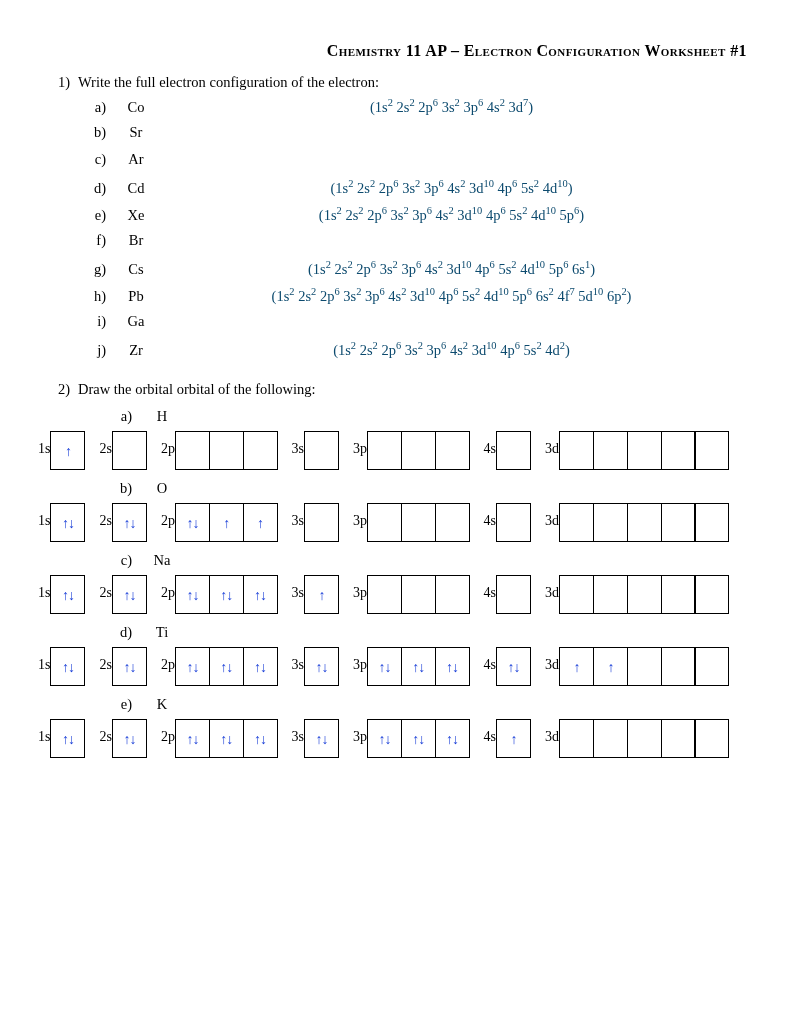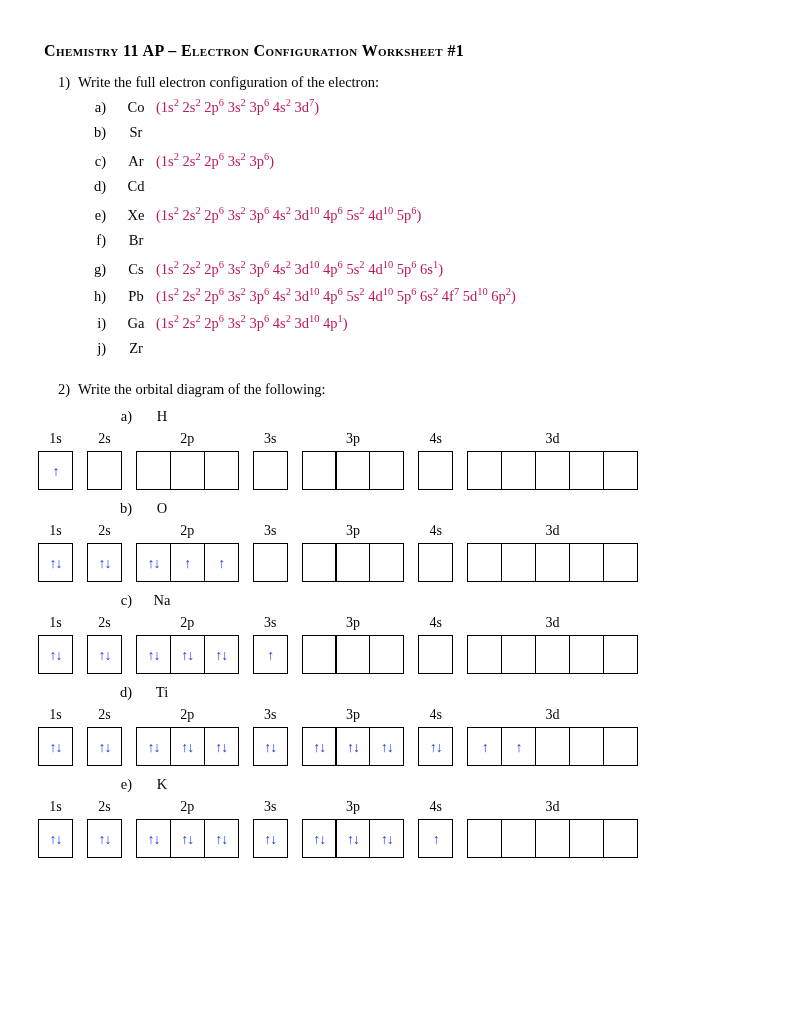--- a/index.html
+++ b/index.html
@@ -6,42 +6,42 @@
     font-family: "Times New Roman", Times, serif;
     font-size: 14.5px;
     color: #000;
     background: #fff;
     margin: 0;
     padding: 42px 44px 30px 44px;
     width: 791px;
     box-sizing: border-box;
   }
   .title {
-    text-align: left;
+    text-align: right;
     font-weight: bold;
     font-size: 16px;
     font-variant: small-caps;
     letter-spacing: 0.4px;
     margin-bottom: 14px;
   }
   .q-row { display: flex; margin-bottom: 6px; }
   .q-num { width: 26px; flex: none; text-align: right; padding-right: 8px; }
   .q-text { flex: 1; }
   .sub-list { margin-left: 38px; margin-top: 6px; margin-bottom: 14px; }
   .sub-row { display: flex; align-items: baseline; height: 27px; }
   .sub-let { width: 24px; text-align: right; padding-right: 6px; flex: none; }
   .sub-elem { width: 40px; flex: none; padding-left: 4px; text-align: center; }
-  .sub-ans { flex: 1; text-align: left; color: #be185d; }
+  .sub-ans { flex: 1; text-align: center; color: #0c4a6e; }
   .sub-ans sup { font-size: 0.72em; }
 
   .diagram-el { margin: 10px 0 6px 64px; display: flex; }
 
   .diagram-wrap { margin-bottom: 10px; }
   .diagram-row { display: flex; align-items: flex-start; gap: 14px; margin-left: -6px; }
-  .orb-group { display: flex; flex-direction: column; align-items: center; }
+  .orb-group { display: flex; align-items: center; }
   .orb-label { font-size: 14px; margin-bottom: 4px; height: 16px; }
   .boxes { display: flex; }
   .box {
     width: 35px; height: 39px;
     border: 1.2px solid #000;
     display: flex; align-items: center; justify-content: center;
     box-sizing: border-box;
     margin-left: -1.2px;
   }
   .box:first-child { margin-left: 0; }
@@ -63,25 +63,25 @@
       <div class="sub-elem">Co</div>
       <div class="sub-ans">(1s<sup>2</sup> 2s<sup>2</sup> 2p<sup>6</sup> 3s<sup>2</sup> 3p<sup>6</sup> 4s<sup>2</sup> 3d<sup>7</sup>)</div>
     </div>
     <div class="sub-row">
       <div class="sub-let">b)</div>
       <div class="sub-elem">Sr</div>
     </div>
     <div class="sub-row">
       <div class="sub-let">c)</div>
       <div class="sub-elem">Ar</div>
-      <div class="sub-ans">(1s<sup>2</sup> 2s<sup>2</sup> 2p<sup>6</sup> 3s<sup>2</sup> 3p<sup>6</sup>)</div>
     </div>
     <div class="sub-row">
       <div class="sub-let">d)</div>
       <div class="sub-elem">Cd</div>
+      <div class="sub-ans">(1s<sup>2</sup> 2s<sup>2</sup> 2p<sup>6</sup> 3s<sup>2</sup> 3p<sup>6</sup> 4s<sup>2</sup> 3d<sup>10</sup> 4p<sup>6</sup> 5s<sup>2</sup> 4d<sup>10</sup>)</div>
     </div>
     <div class="sub-row">
       <div class="sub-let">e)</div>
       <div class="sub-elem">Xe</div>
       <div class="sub-ans">(1s<sup>2</sup> 2s<sup>2</sup> 2p<sup>6</sup> 3s<sup>2</sup> 3p<sup>6</sup> 4s<sup>2</sup> 3d<sup>10</sup> 4p<sup>6</sup> 5s<sup>2</sup> 4d<sup>10</sup> 5p<sup>6</sup>)</div>
     </div>
     <div class="sub-row">
       <div class="sub-let">f)</div>
       <div class="sub-elem">Br</div>
     </div>
@@ -91,31 +91,31 @@
       <div class="sub-ans">(1s<sup>2</sup> 2s<sup>2</sup> 2p<sup>6</sup> 3s<sup>2</sup> 3p<sup>6</sup> 4s<sup>2</sup> 3d<sup>10</sup> 4p<sup>6</sup> 5s<sup>2</sup> 4d<sup>10</sup> 5p<sup>6</sup> 6s<sup>1</sup>)</div>
     </div>
     <div class="sub-row">
       <div class="sub-let">h)</div>
       <div class="sub-elem">Pb</div>
       <div class="sub-ans">(1s<sup>2</sup> 2s<sup>2</sup> 2p<sup>6</sup> 3s<sup>2</sup> 3p<sup>6</sup> 4s<sup>2</sup> 3d<sup>10</sup> 4p<sup>6</sup> 5s<sup>2</sup> 4d<sup>10</sup> 5p<sup>6</sup> 6s<sup>2</sup> 4f<sup>7</sup> 5d<sup>10</sup> 6p<sup>2</sup>)</div>
     </div>
     <div class="sub-row">
       <div class="sub-let">i)</div>
       <div class="sub-elem">Ga</div>
-      <div class="sub-ans">(1s<sup>2</sup> 2s<sup>2</sup> 2p<sup>6</sup> 3s<sup>2</sup> 3p<sup>6</sup> 4s<sup>2</sup> 3d<sup>10</sup> 4p<sup>1</sup>)</div>
     </div>
     <div class="sub-row">
       <div class="sub-let">j)</div>
       <div class="sub-elem">Zr</div>
+      <div class="sub-ans">(1s<sup>2</sup> 2s<sup>2</sup> 2p<sup>6</sup> 3s<sup>2</sup> 3p<sup>6</sup> 4s<sup>2</sup> 3d<sup>10</sup> 4p<sup>6</sup> 5s<sup>2</sup> 4d<sup>2</sup>)</div>
     </div>
   </div>
 
 <div class="q-row">
   <div class="q-num">2)</div>
-  <div class="q-text">Write the orbital diagram of the following:</div>
+  <div class="q-text">Draw the orbital orbital of the following:</div>
 </div>
 
 <div id="q2-list">
     <div class="diagram-el">
       <div class="sub-let">a)</div>
       <div class="sub-elem">H</div>
     </div>
     <div class="diagram-wrap">
       <div class="diagram-row">
         <div class="orb-group">

